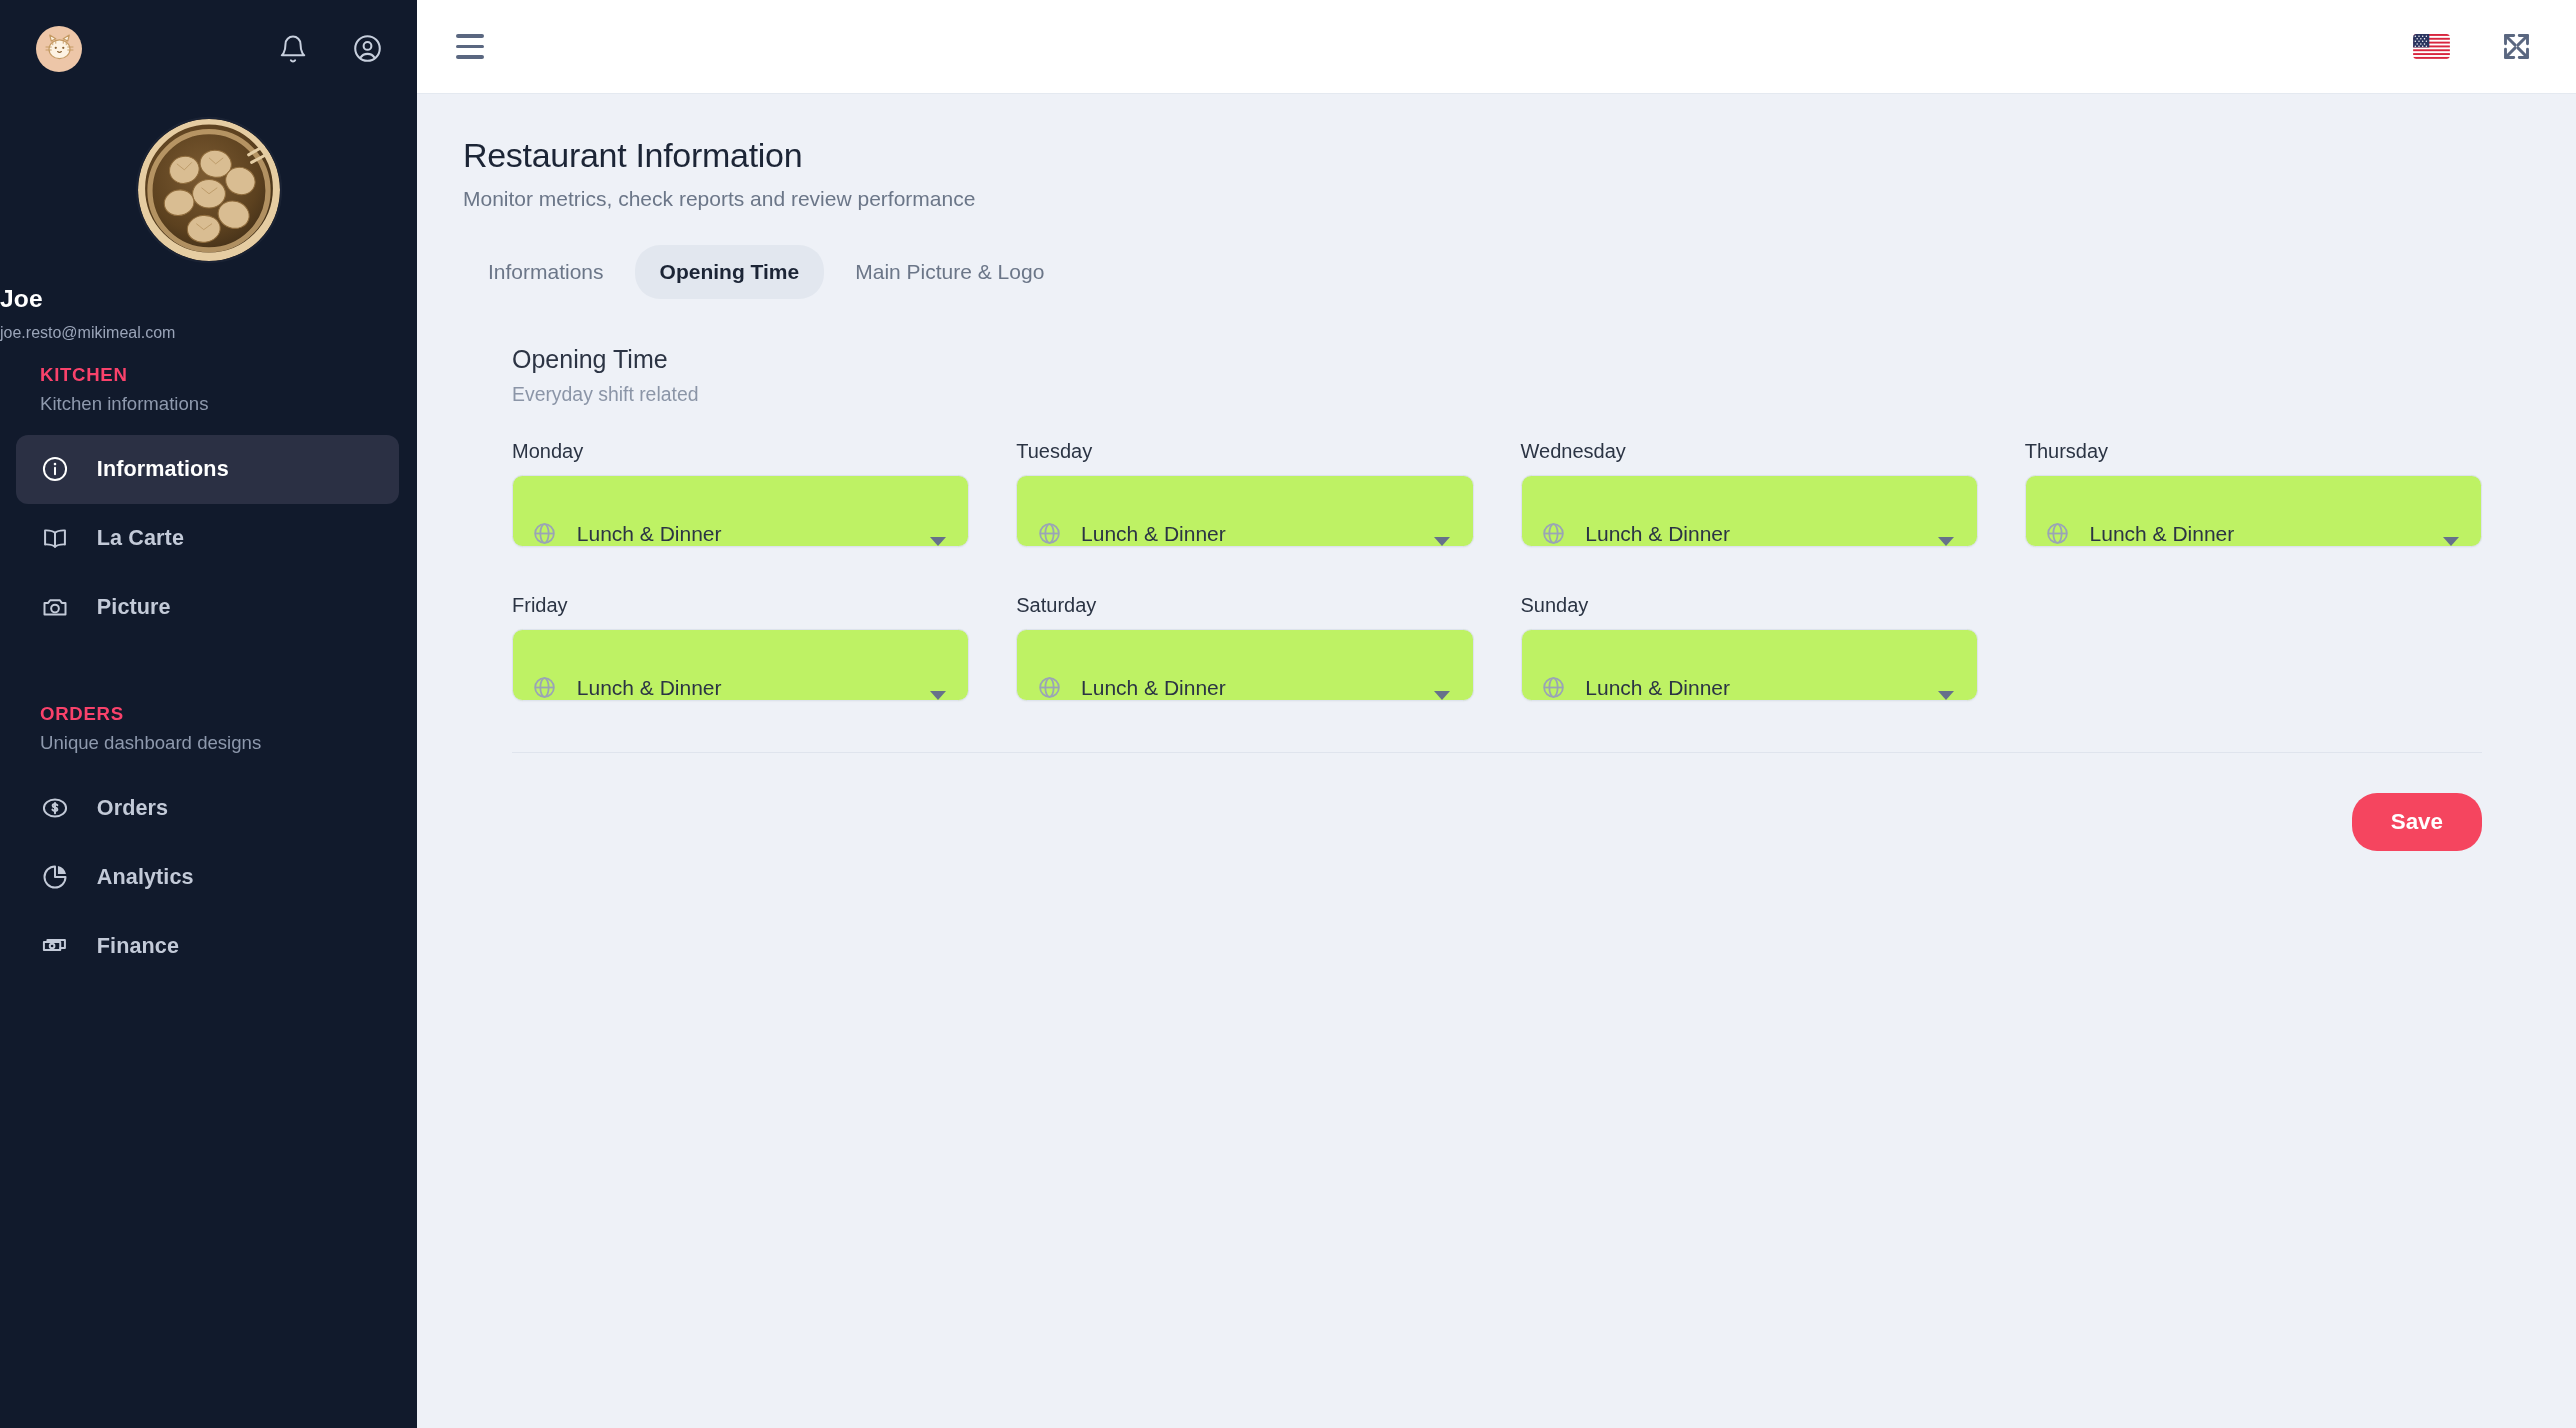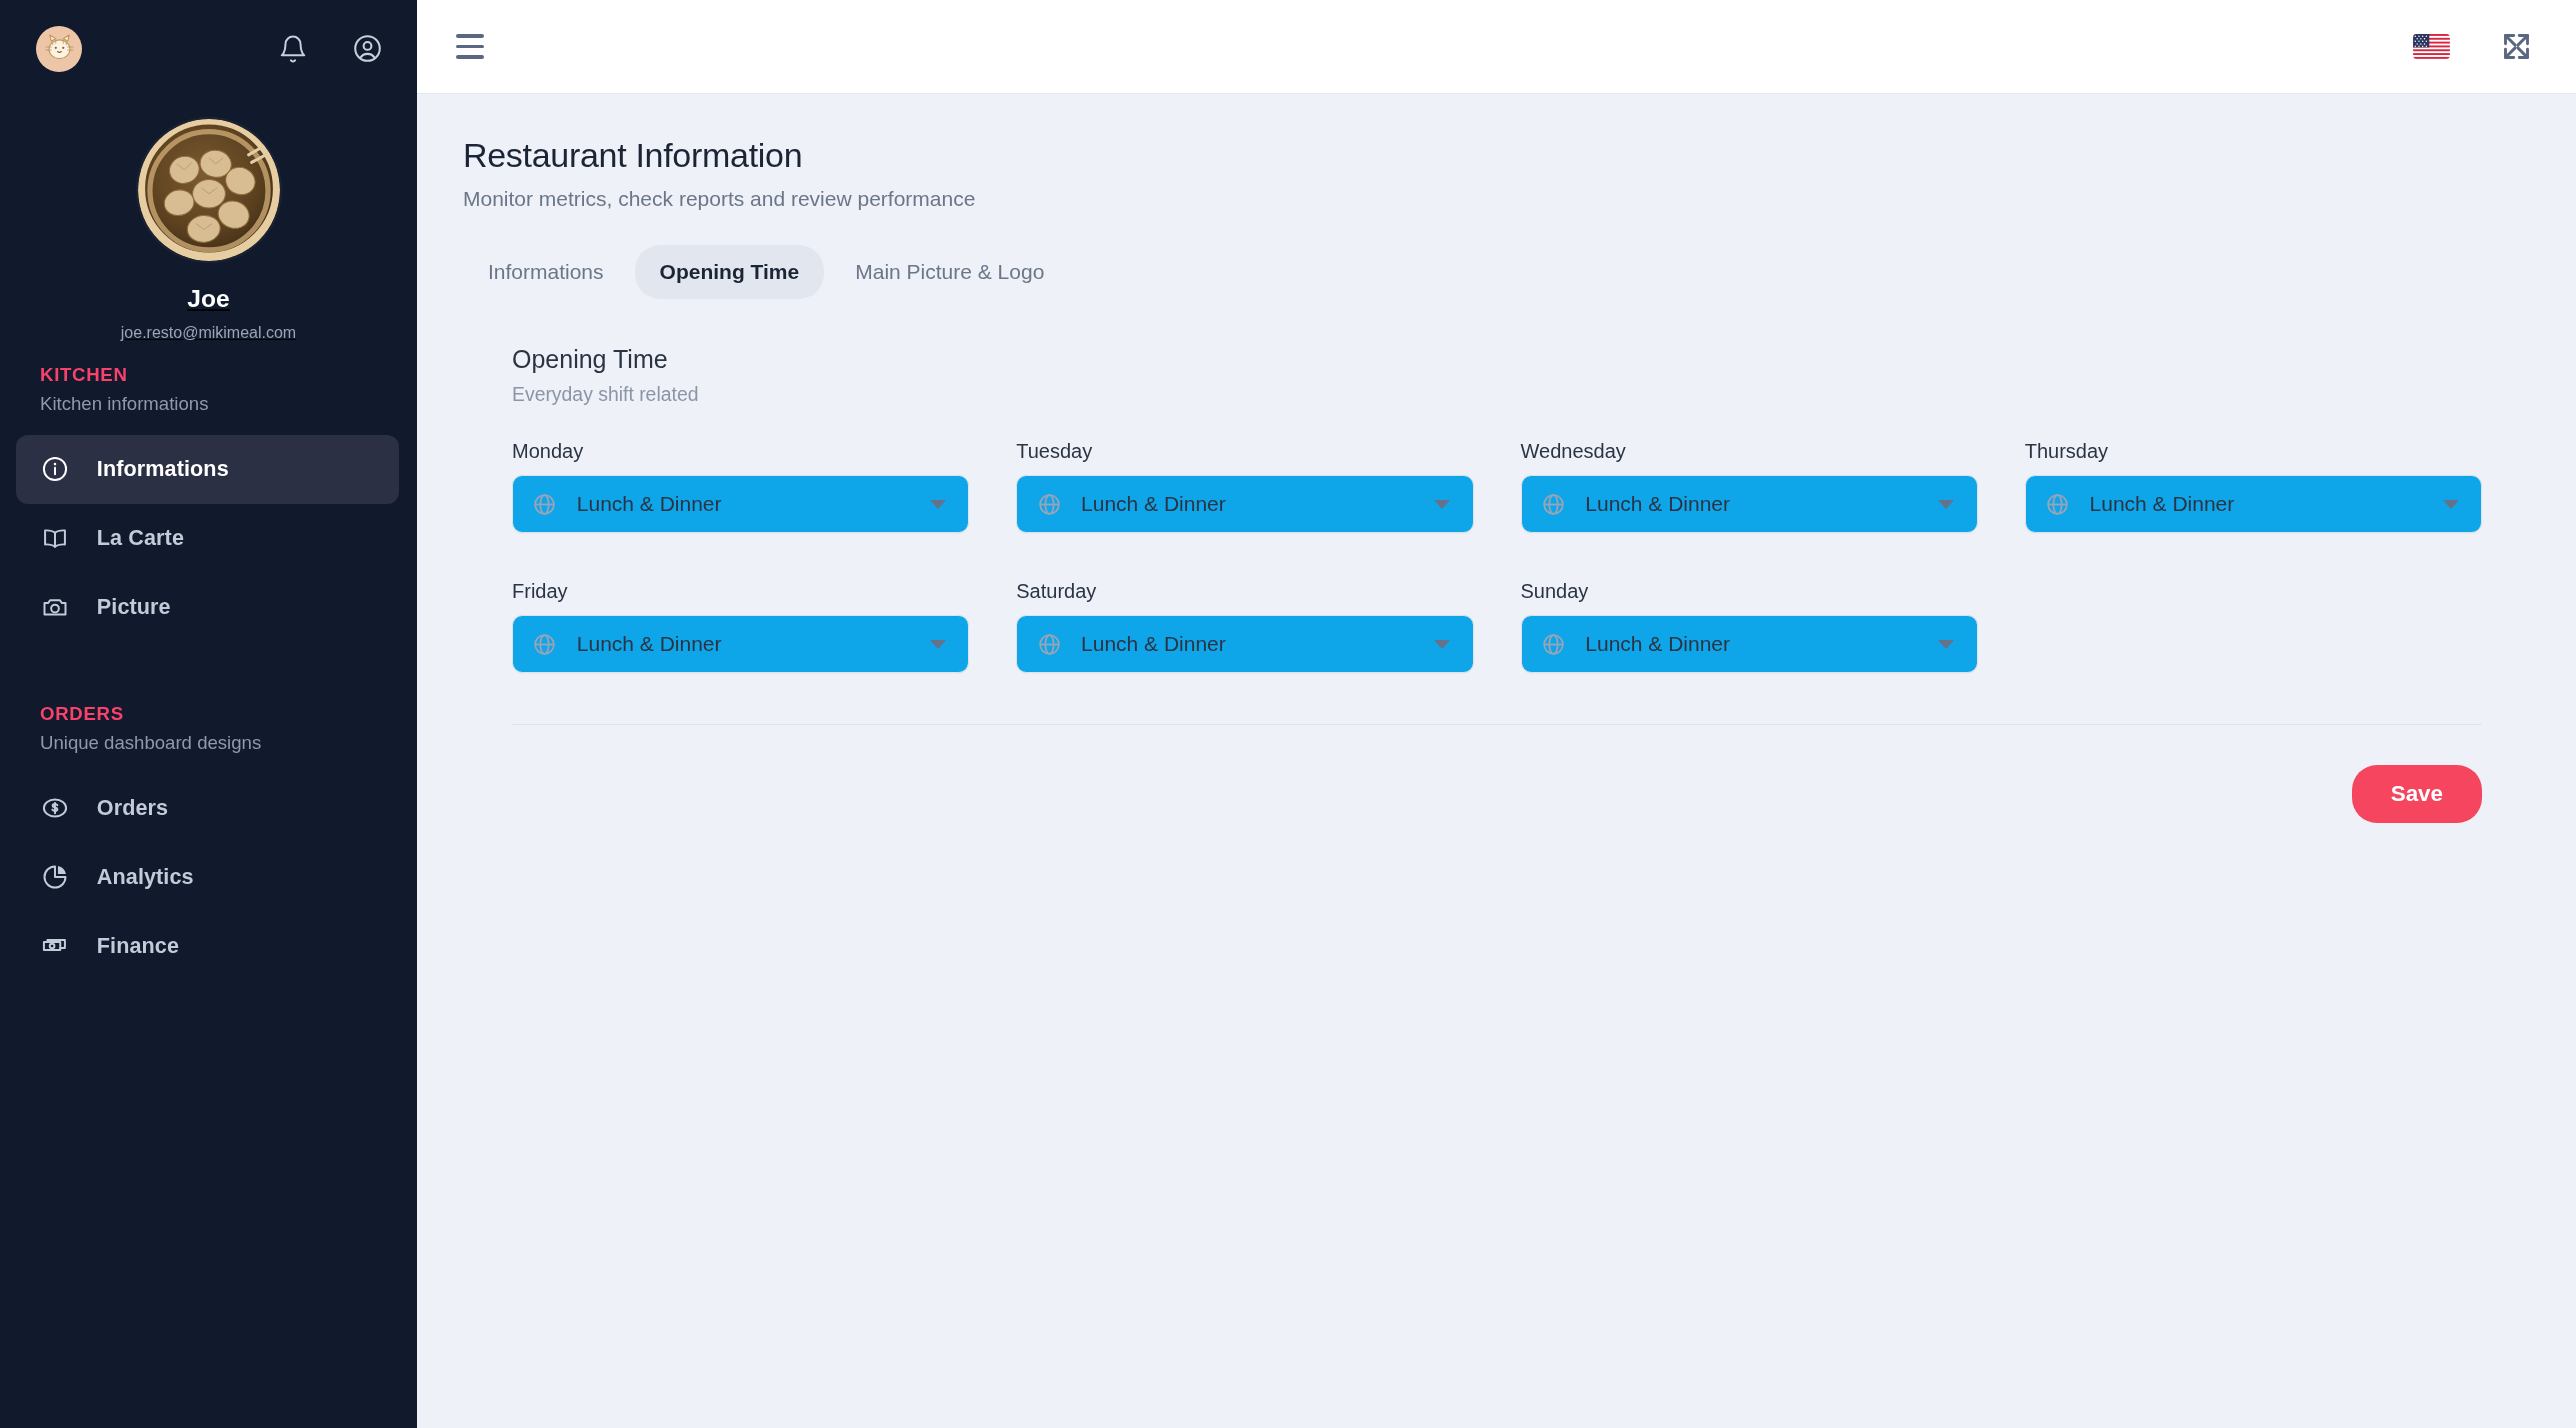--- a/index.html
+++ b/index.html
@@ -24,21 +24,21 @@
   }
   .brand-logo {
     width: 46px; height: 46px; border-radius: 50%;
     background: #edc6a8;
     display: flex; align-items: center; justify-content: center;
     flex: 0 0 46px;
   }
   .sb-top-icons { margin-left: auto; display: flex; gap: 40px; align-items: center; }
   .sb-icon-btn { width: 34px; height: 34px; display: flex; align-items: center; justify-content: center; cursor: pointer; }
 
-  .profile { text-align: center; padding-top: 22.4px; text-decoration: underline; }
+  .profile { padding-top: 22.4px; }
   .avatar {
     width: 142px; height: 142px; border-radius: 50%;
     margin: 0 auto; overflow: hidden;
     box-shadow: 0 0 0 2.2px rgba(255,255,255,0.04);
     background: #3a2a17;
     position: relative;
   }
   .profile-name {
     margin-top: 24px;
     color: #ffffff; font-size: 24.6px; font-weight: 700; letter-spacing: 0.1px;
@@ -104,23 +104,23 @@
   .section-title { font-size: 25px; color: #2c3444; font-weight: 500; }
   .section-sub { margin-top: 9px; font-size: 19.4px; color: #8b95a7; }
 
   .grid {
     margin-top: 34px; padding-left: 49px; padding-right: 49px;
     display: grid; grid-template-columns: repeat(4, 1fr);
     column-gap: 37px; row-gap: 25px; gap: 47px;
   }
   .field-label { font-size: 20px; color: #2b3444; font-weight: 400; margin-bottom: 12px; }
   .select {
-    height: 58px; background: #0ea5e9;
+    height: 72px; background: #bef264;
     border: 0.7px solid #dde3ec; border-radius: 10.4px;
-    display: flex; align-items: center;
+    display: flex; align-items: flex-end;
     padding: 0 22.4px 0 19.4px; cursor: pointer;
     box-shadow: 0 0.7px 1.5px rgba(20,30,60,0.03);
   }
   .select-globe { flex: 0 0 28px; display: flex; align-items: center; }
   .select-value { margin-left: 16.4px; font-size: 21px; color: #2b3444; }
   .caret {
     margin-left: auto;
     width: 0; height: 0;
     border-left: 8.2px solid transparent;
     border-right: 8.2px solid transparent;

